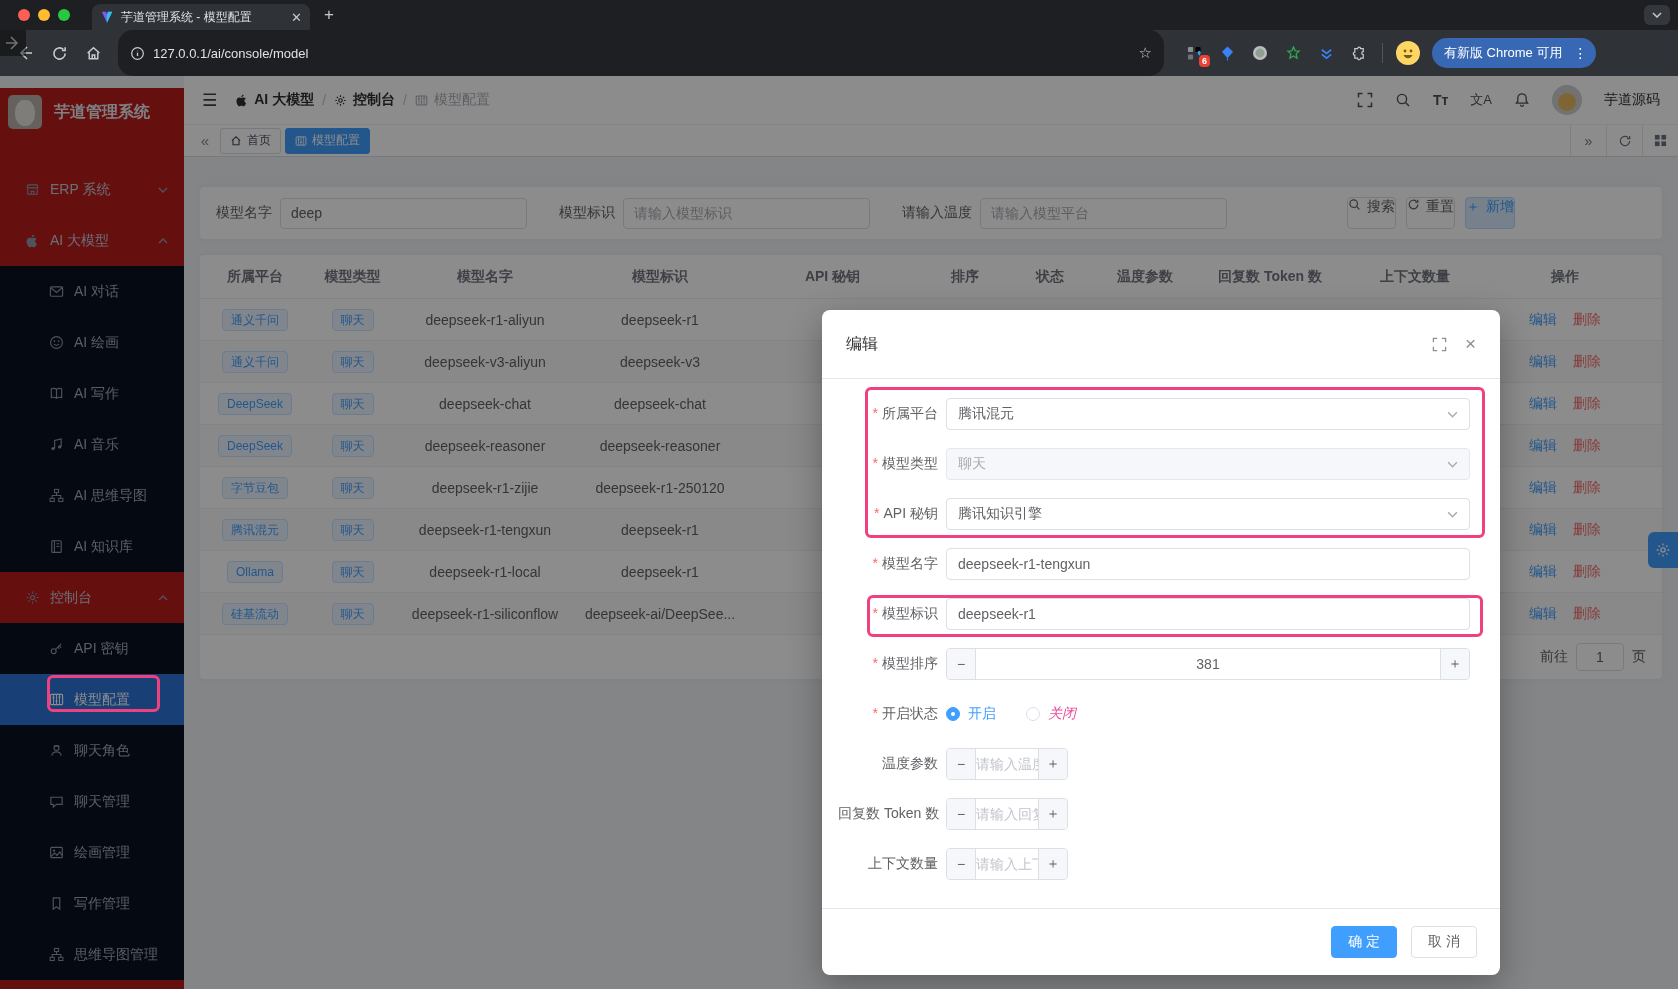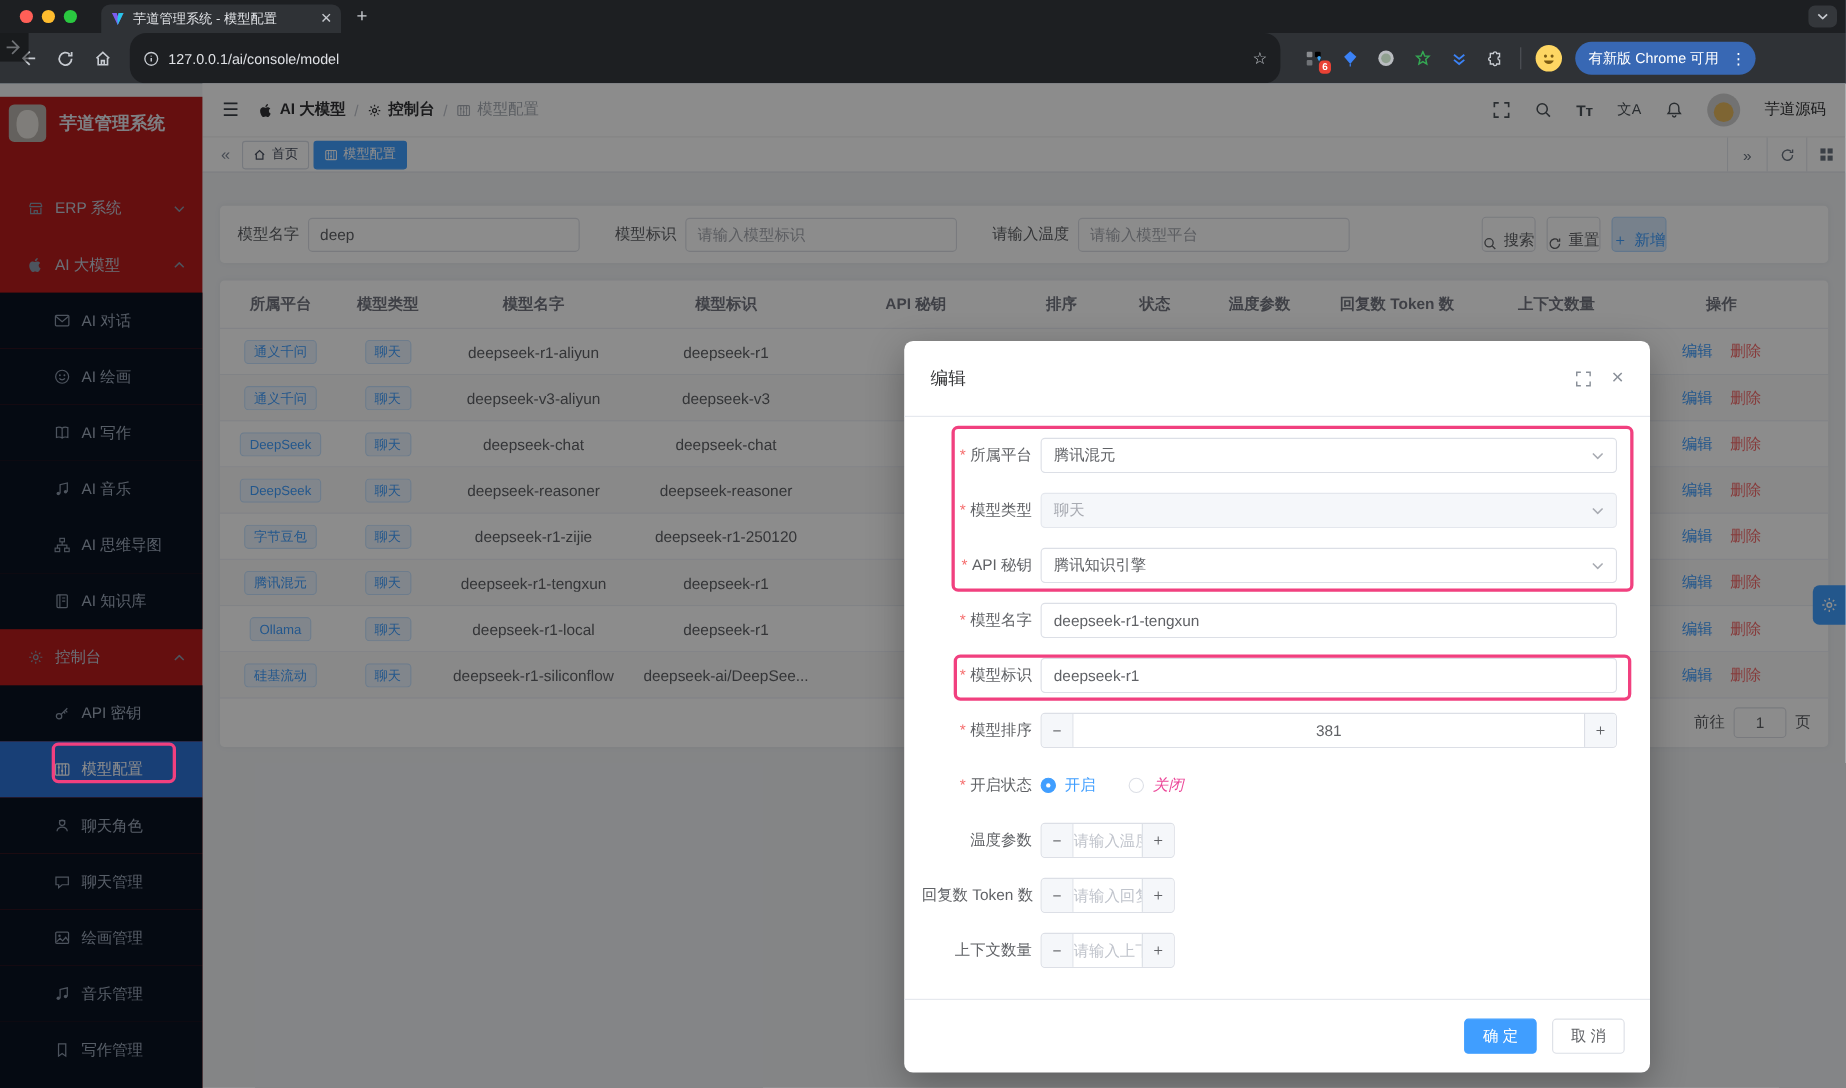--- a/index.html
+++ b/index.html
@@ -71,21 +71,21 @@
   .tbtn { width:36px; height:100%; display:flex; align-items:center; justify-content:center; color:#6b7480; border-left:1px solid #e4e7ed; font-size:14px; }
 
   .content { position:absolute; left:0; top:81px; right:0; bottom:0; background:#f0f2f5; padding:30px 16px 0 16px; }
   .card { background:#fff; border-radius:4px; box-shadow:0 0 6px rgba(0,0,0,.05); }
 
   .filter-card { height:52px; display:flex; align-items:center; padding:0 16px; margin-bottom:16px; }
   .flabel { color:#606266; margin-right:8px; white-space:nowrap; }
   .finput { width:247px; height:31px; border:1px solid #dcdfe6; border-radius:4px; padding:0 10px; font-size:14px; color:#606266; font-family:inherit; background:#fff; }
   .finput::placeholder { color:#a8abb2; }
   .fgap { width:32px; }
-  .btn { height:32px; border-radius:4px; border:1px solid #dcdfe6; background:#fff; color:#606266; font-size:14px; display:inline-flex; align-items:flex-end; gap:6px; padding:0 0; font-family:inherit; white-space:nowrap; }
+  .btn { height:32px; border-radius:4px; border:1px solid #dcdfe6; background:#fff; color:#606266; font-size:14px; display:inline-flex; align-items:flex-start; gap:6px; padding:0 0; font-family:inherit; white-space:nowrap; }
   .btn .bic { display:inline-flex; }
   .btn.plainblue { background:#d9ecff; border-color:#b3d8ff; color:#409eff; }
 
   .table-card { padding-bottom:0; }
   .trow { display:flex; align-items:center; }
   .thead { height:44px; color:#737680; font-weight:600; border-bottom:1px solid #ebeef5; }
   .tr { height:42px; color:#606266; border-bottom:1px solid #ebeef5; }
   .tr.stripe { background:#fafafa; }
   .td { text-align:center; white-space:nowrap; overflow:hidden; }
   .c1{width:110px}.c2{width:85px}.c3{width:180px}.c4{width:170px}.c5{width:175px}
@@ -406,30 +406,20 @@
                 <rect x="1.8" y="2.5" width="12.4" height="11" rx="1" stroke="currentColor" stroke-width="1.2" fill="none"></rect>
                 <circle cx="5.4" cy="6" r="1.2" fill="currentColor"></circle>
                 <path d="M2.5 12l3.5-3.5 2.5 2.5 3-3.5 2.5 3.5" stroke="currentColor" stroke-width="1.2" fill="none"></path>
               </svg>
             </span>
           <span>绘画管理</span>
         </div>
         <div class="side-item lvl2">
           <span class="sic">
               <svg width="15" height="15" viewBox="0 0 16 16">
-                <path d="M6 12.3V3.8l7-1.6v8.4" stroke="currentColor" stroke-width="1.2" fill="none"></path>
-                <circle cx="4.3" cy="12.3" r="1.7" fill="currentColor"></circle>
-                <circle cx="11.3" cy="10.6" r="1.7" fill="currentColor"></circle>
-              </svg>
-            </span>
-          <span>音乐管理</span>
-        </div>
-        <div class="side-item lvl2">
-          <span class="sic">
-              <svg width="15" height="15" viewBox="0 0 16 16">
                 <path d="M4.5 2h7v12l-3.5-2.6L4.5 14z" stroke="currentColor" stroke-width="1.2" fill="none"></path>
               </svg>
             </span>
           <span>写作管理</span>
         </div>
         <div class="side-item lvl2">
           <span class="sic">
               <svg width="15" height="15" viewBox="0 0 16 16">
                 <rect x="5.8" y="1.5" width="4.4" height="3.4" stroke="currentColor" stroke-width="1.1" fill="none"></rect>
                 <rect x="1.2" y="11" width="4.4" height="3.4" stroke="currentColor" stroke-width="1.1" fill="none"></rect>

